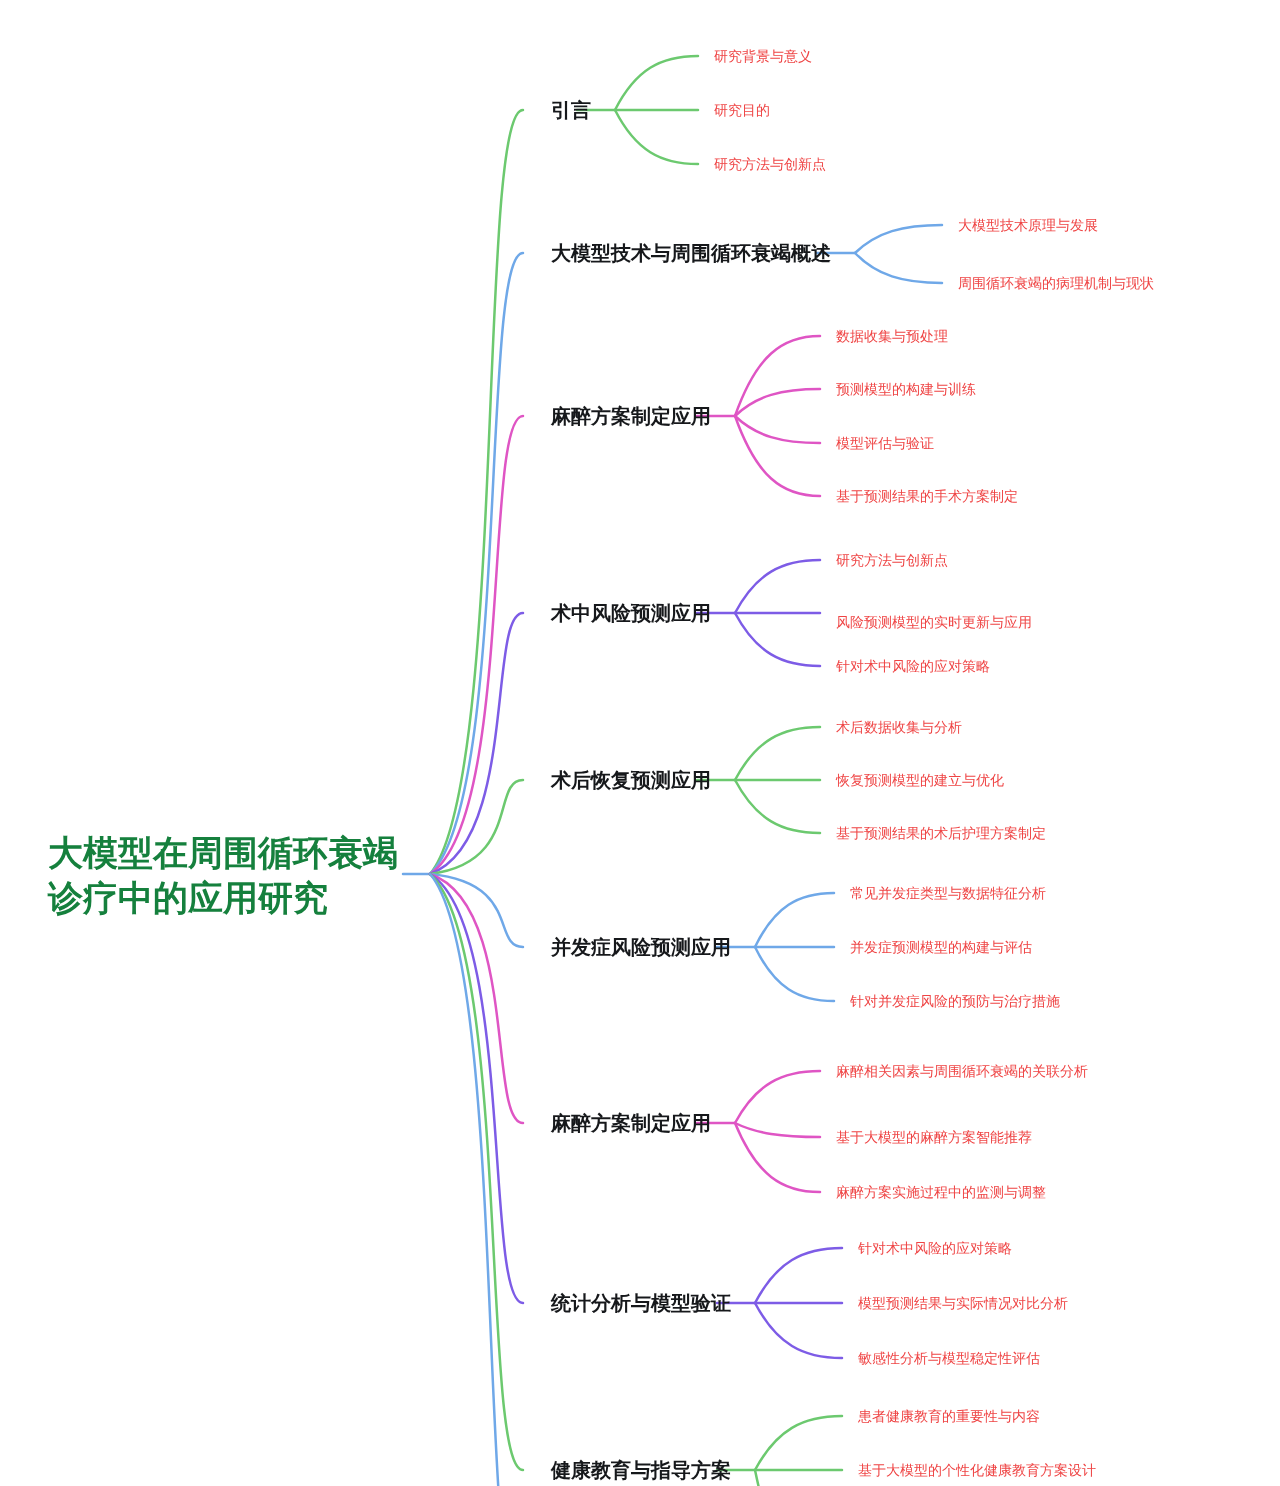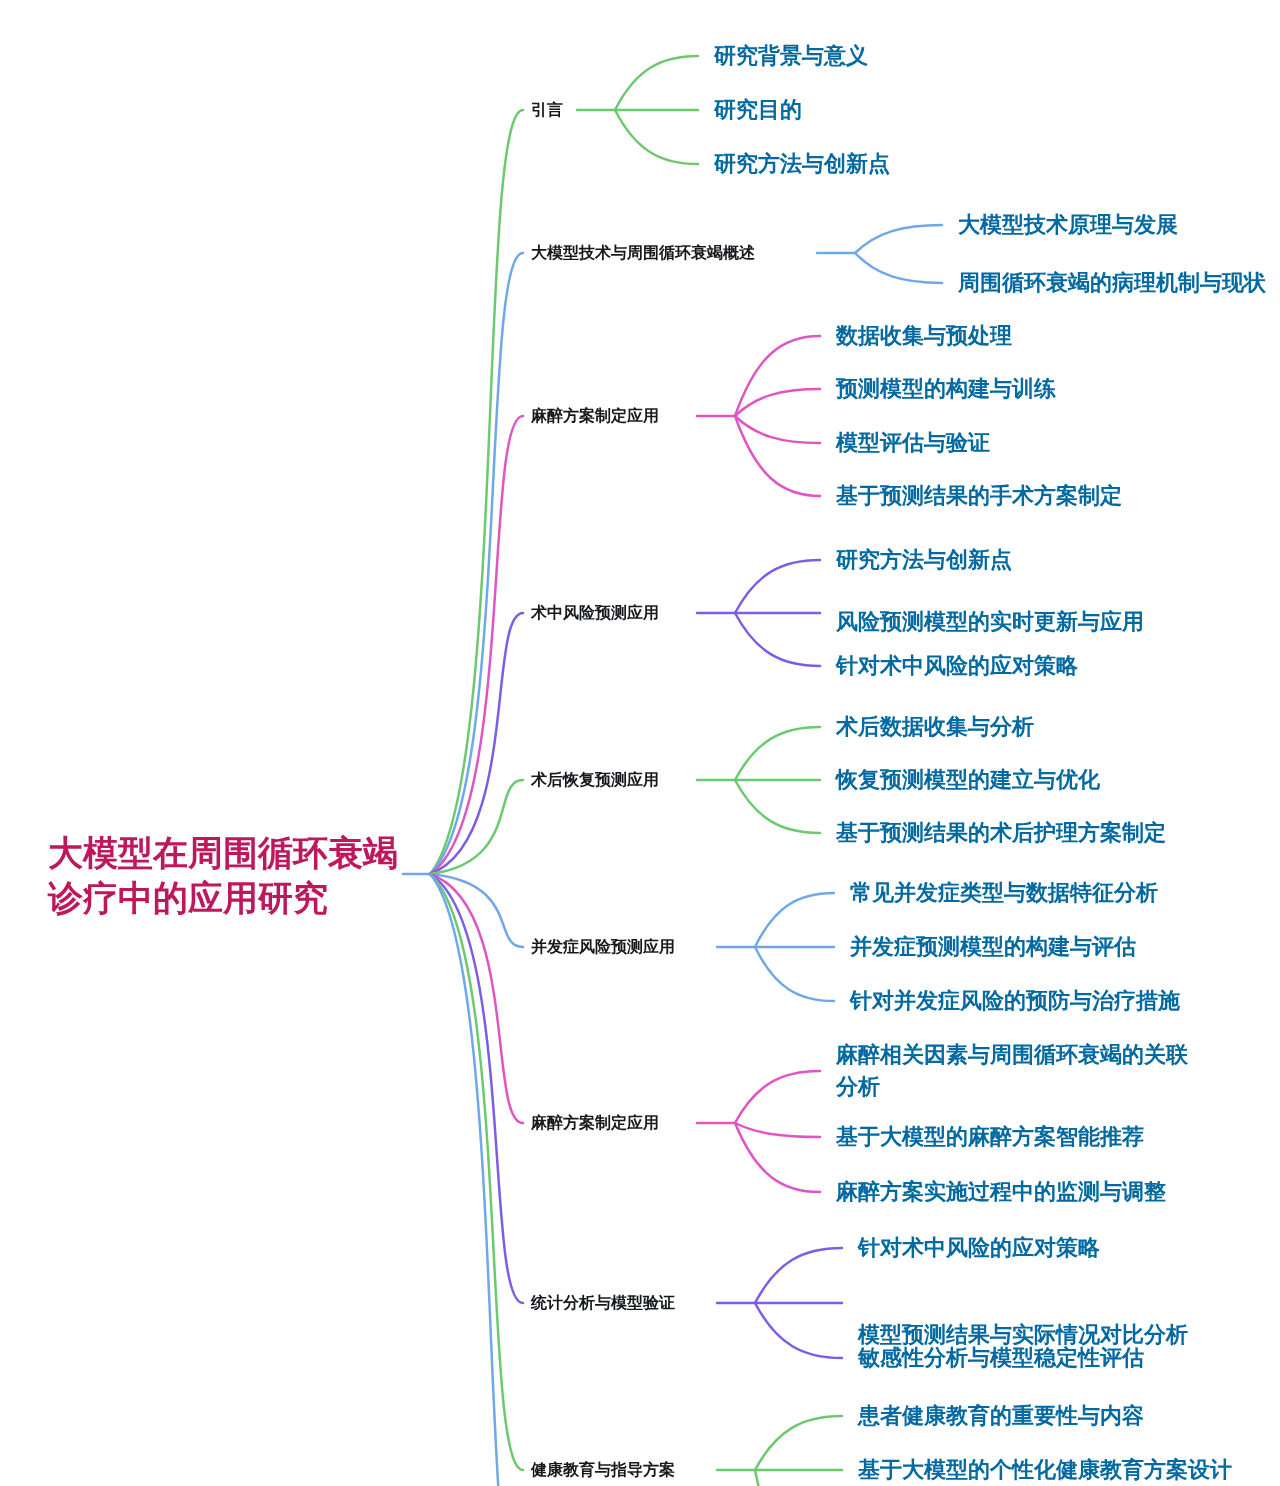--- a/index.html
+++ b/index.html
@@ -3,27 +3,27 @@
 <meta charset="utf-8">
 <style>
   html,body{margin:0;padding:0;background:#fff;}
   .canvas{
     position:relative;width:1280px;height:1486px;background:#ffffff;overflow:hidden;
     font-family:"Liberation Sans","DejaVu Sans",sans-serif;
   }
   #links{position:absolute;left:0;top:0;pointer-events:none;}
   .node{
     position:absolute;transform:translateY(-50%);
-    white-space:nowrap;font-size:22px;line-height:32px;color:#0369a1;font-weight:bold;
+    white-space:nowrap;font-size:14px;line-height:32px;color:#ef4444;
   }
-  .branch{font-size:16px;font-weight:700;color:#16181b;}
+  .branch{font-size:20px;font-weight:700;color:#16181b;margin-left:20px;}
   .wrap{white-space:normal;width:358px;}
   .root-label{
     position:absolute;left:48px;top:830px;
-    font-size:35px;line-height:45px;font-weight:700;color:#be185d;
+    font-size:35px;line-height:45px;font-weight:700;color:#15803d;
     white-space:pre-line;
   }
 </style>
 </head>
 <body>
 
 <div class="canvas">
   <svg id="links" width="1280" height="1486" viewBox="0 0 1280 1486">
       <path d="M 403 874 L 430 874" stroke="#6FA8E8" stroke-width="2.5" fill="none" stroke-linecap="round"></path>
       <path d="M 430 874 C 507.0833333333333 782.32, 477.0833333333333 110, 523 110" stroke="#6CC96F" stroke-width="2.5" fill="none" stroke-linecap="round"></path>
@@ -99,19 +99,19 @@
       <div class="node branch" style="left: 531px; top: 947px;">并发症风险预测应用</div>
       <div class="node leaf" style="left: 850px; top: 893px; text-align: center;">常见并发症类型与数据特征分析</div>
       <div class="node leaf" style="left: 850px; top: 947px;">并发症预测模型的构建与评估</div>
       <div class="node leaf" style="left: 850px; top: 1001px;">针对并发症风险的预防与治疗措施</div>
       <div class="node branch" style="left: 531px; top: 1123px;">麻醉方案制定应用</div>
       <div class="node leaf wrap" style="left: 836px; top: 1071px;">麻醉相关因素与周围循环衰竭的关联分析</div>
       <div class="node leaf" style="left: 836px; top: 1137px;">基于大模型的麻醉方案智能推荐</div>
       <div class="node leaf" style="left: 836px; top: 1192px;">麻醉方案实施过程中的监测与调整</div>
       <div class="node branch" style="left: 531px; top: 1303px;">统计分析与模型验证</div>
       <div class="node leaf" style="left: 858px; top: 1248px;">针对术中风险的应对策略</div>
-      <div class="node leaf" style="left: 858px; top: 1303px; margin-top: 32px;">模型预测结果与实际情况对比分析</div>
+      <div class="node leaf" style="left: 858px; top: 1303px;">模型预测结果与实际情况对比分析</div>
       <div class="node leaf" style="left: 858px; top: 1358px;">敏感性分析与模型稳定性评估</div>
       <div class="node branch" style="left: 531px; top: 1470px;">健康教育与指导方案</div>
       <div class="node leaf" style="left: 858px; top: 1416px;">患者健康教育的重要性与内容</div>
       <div class="node leaf" style="left: 858px; top: 1470px;">基于大模型的个性化健康教育方案设计</div>
     </div>
 </div>
 
 </body></html>

